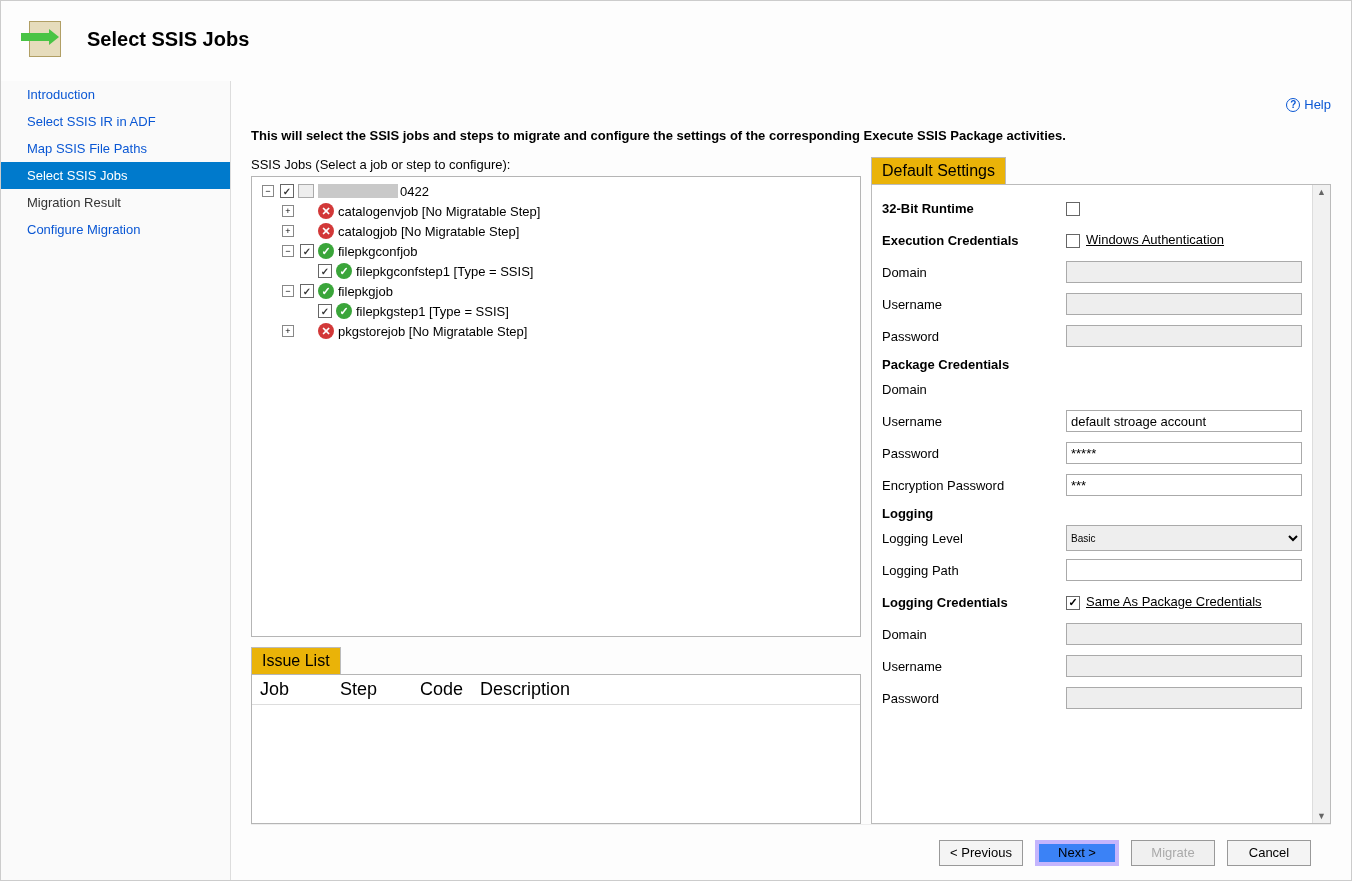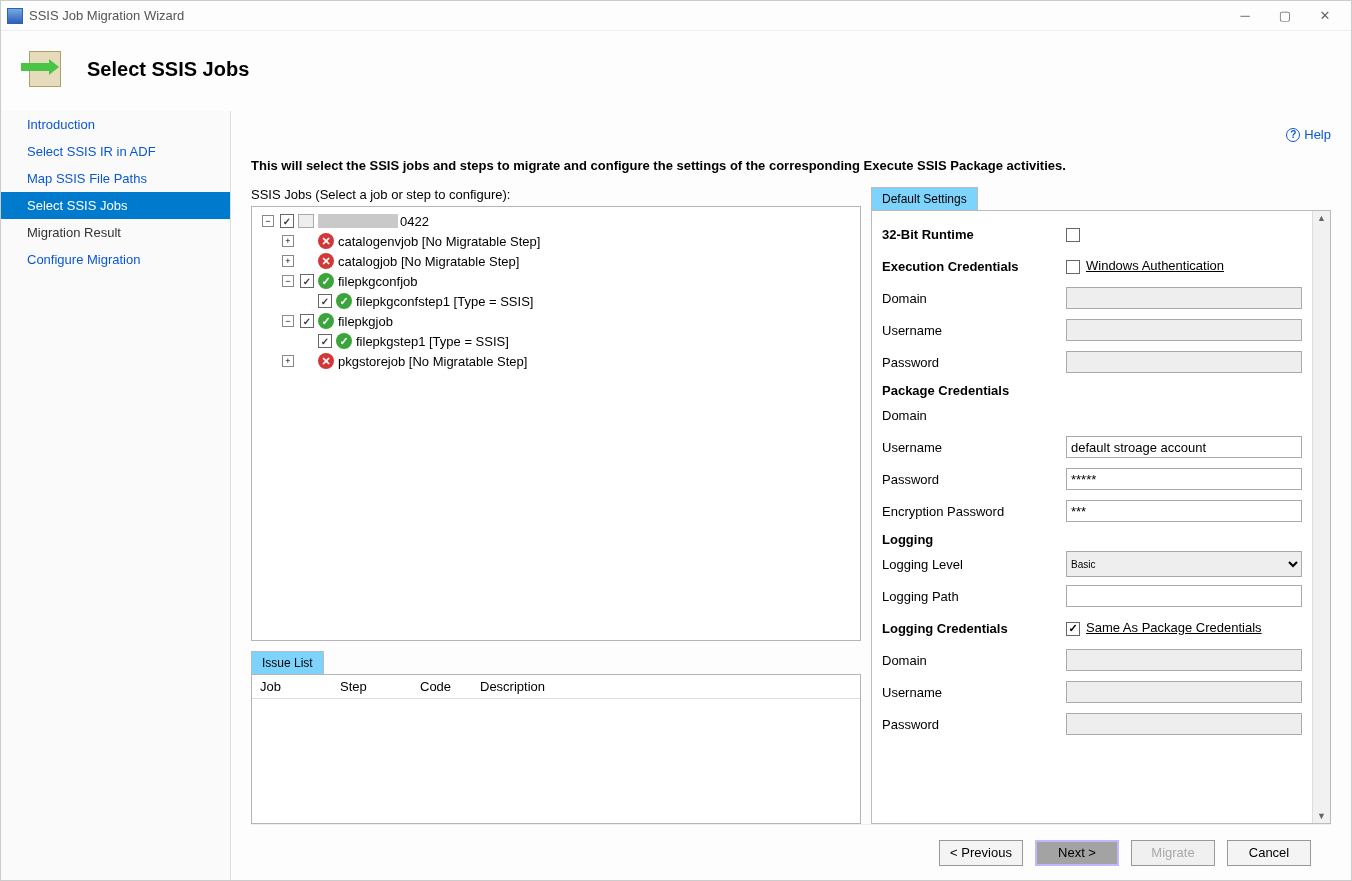--- a/index.html
+++ b/index.html
@@ -45,59 +45,52 @@
 .status-icon { width:16px; height:16px; border-radius:50%; display:inline-flex; align-items:center; justify-content:center; color:#fff; font-size:11px; font-weight:700; margin-right:4px;}
 .status-ok { background:#3aa53a; }
 .status-ok::after { content:"✓"; }
 .status-err { background:#d23838; }
 .status-err::after { content:"✕"; }
 .srv-icon { width:16px; height:14px; background:#eee; border:1px solid #aaa; display:inline-block; margin-right:4px;}
 .masked { display:inline-block; width:80px; height:14px; background:#c9c9c9; margin-right:2px; }
 .tree-label { white-space: nowrap; }
 
 .tab-strip { display:flex; }
-.tab { padding: 4px 10px; border:1px solid #bbb; border-bottom:none; background:#7dd3fc; font-size:12px; }
+.tab { padding: 4px 10px; border:1px solid #bbb; border-bottom:none; background:#eab308; font-size:16px; }
 
 .issues-box { border:1px solid #b5b5b5; background:#fff; height:150px; }
 .issue-head { display:flex; border-bottom:1px solid #ddd; }
-.issue-head div { padding:4px 8px; font-size:13px; }
+.issue-head div { padding:4px 8px; font-size:18px; }
 .ih-job{width:80px;} .ih-step{width:80px;} .ih-code{width:60px;} .ih-desc{flex:1;}
 
 .settings-panel { flex:1; border:1px solid #bbb; background:#fff; display:flex; }
 .settings-scroll { flex:1; overflow:auto; padding: 6px 10px 6px 10px; }
 .scrollbar { width:18px; background:#f1f1f1; border-left:1px solid #ddd; display:flex; flex-direction:column; align-items:center; justify-content:space-between;}
 .scrollbar .arrow { font-size:9px; color:#666; padding:2px; cursor:pointer;}
 .setting-row { display:flex; align-items:center; min-height:30px; margin: 2px 0; gap: 24px;}
 .setting-label { width:160px; }
 .setting-label.bold { font-weight:700; }
 .setting-ctrl { flex:1;text-decoration:underline; }
 .setting-ctrl input[type=text], .setting-ctrl input[type=password] { width:100%; height:22px; border:1px solid #aaa; padding:0 4px; font-size:13px;}
 .setting-ctrl input:disabled { background:#eee; color:#888;}
 .setting-ctrl select { width:100%; height:26px; border:1px solid #aaa; background:#eee; font-size:10px;}
 .inline-chk { width:14px; height:14px; border:1px solid #666; display:inline-flex; align-items:center; justify-content:center; margin-right:6px; background:#fff; cursor:pointer; vertical-align:middle;}
 .inline-chk.checked::after { content:"✓"; font-size:11px; font-weight:700; }
 .section-header { font-weight:700; margin:6px 0 2px 0;}
 
 .footer { height:56px; display:flex; align-items:center; justify-content:flex-end; gap:12px; padding:0 20px; border-top:1px solid #eee; }
 .btn { min-width:84px; height:26px; border:1px solid #999; background:#f4f4f4; cursor:pointer; font-size:13px; }
-.btn.primary { border:2px solid #c4b5fd; background:#a3a3a3;}
+.btn.primary { border:4px solid #c4b5fd; background:#3b82f6;}
 .btn:disabled { color:#aaa; background:#f0f0f0; cursor:default;}
 </style>
 </head>
 <body>
 
 <div class="window">
 
-  <div class="titlebar">
-    <span class="titlebar-icon"></span>
-    <span class="titlebar-title">SSIS Job Migration Wizard</span>
-    <div class="win-btn">─</div>
-    <div class="win-btn">▢</div>
-    <div class="win-btn">✕</div>
-  </div>
 
   <div class="header">
     <span class="header-icon">
         <span class="box"></span>
         <span class="arrow"></span>
       </span>
     <span class="header-title">Select SSIS Jobs</span>
   </div>
 
   <div class="body">

